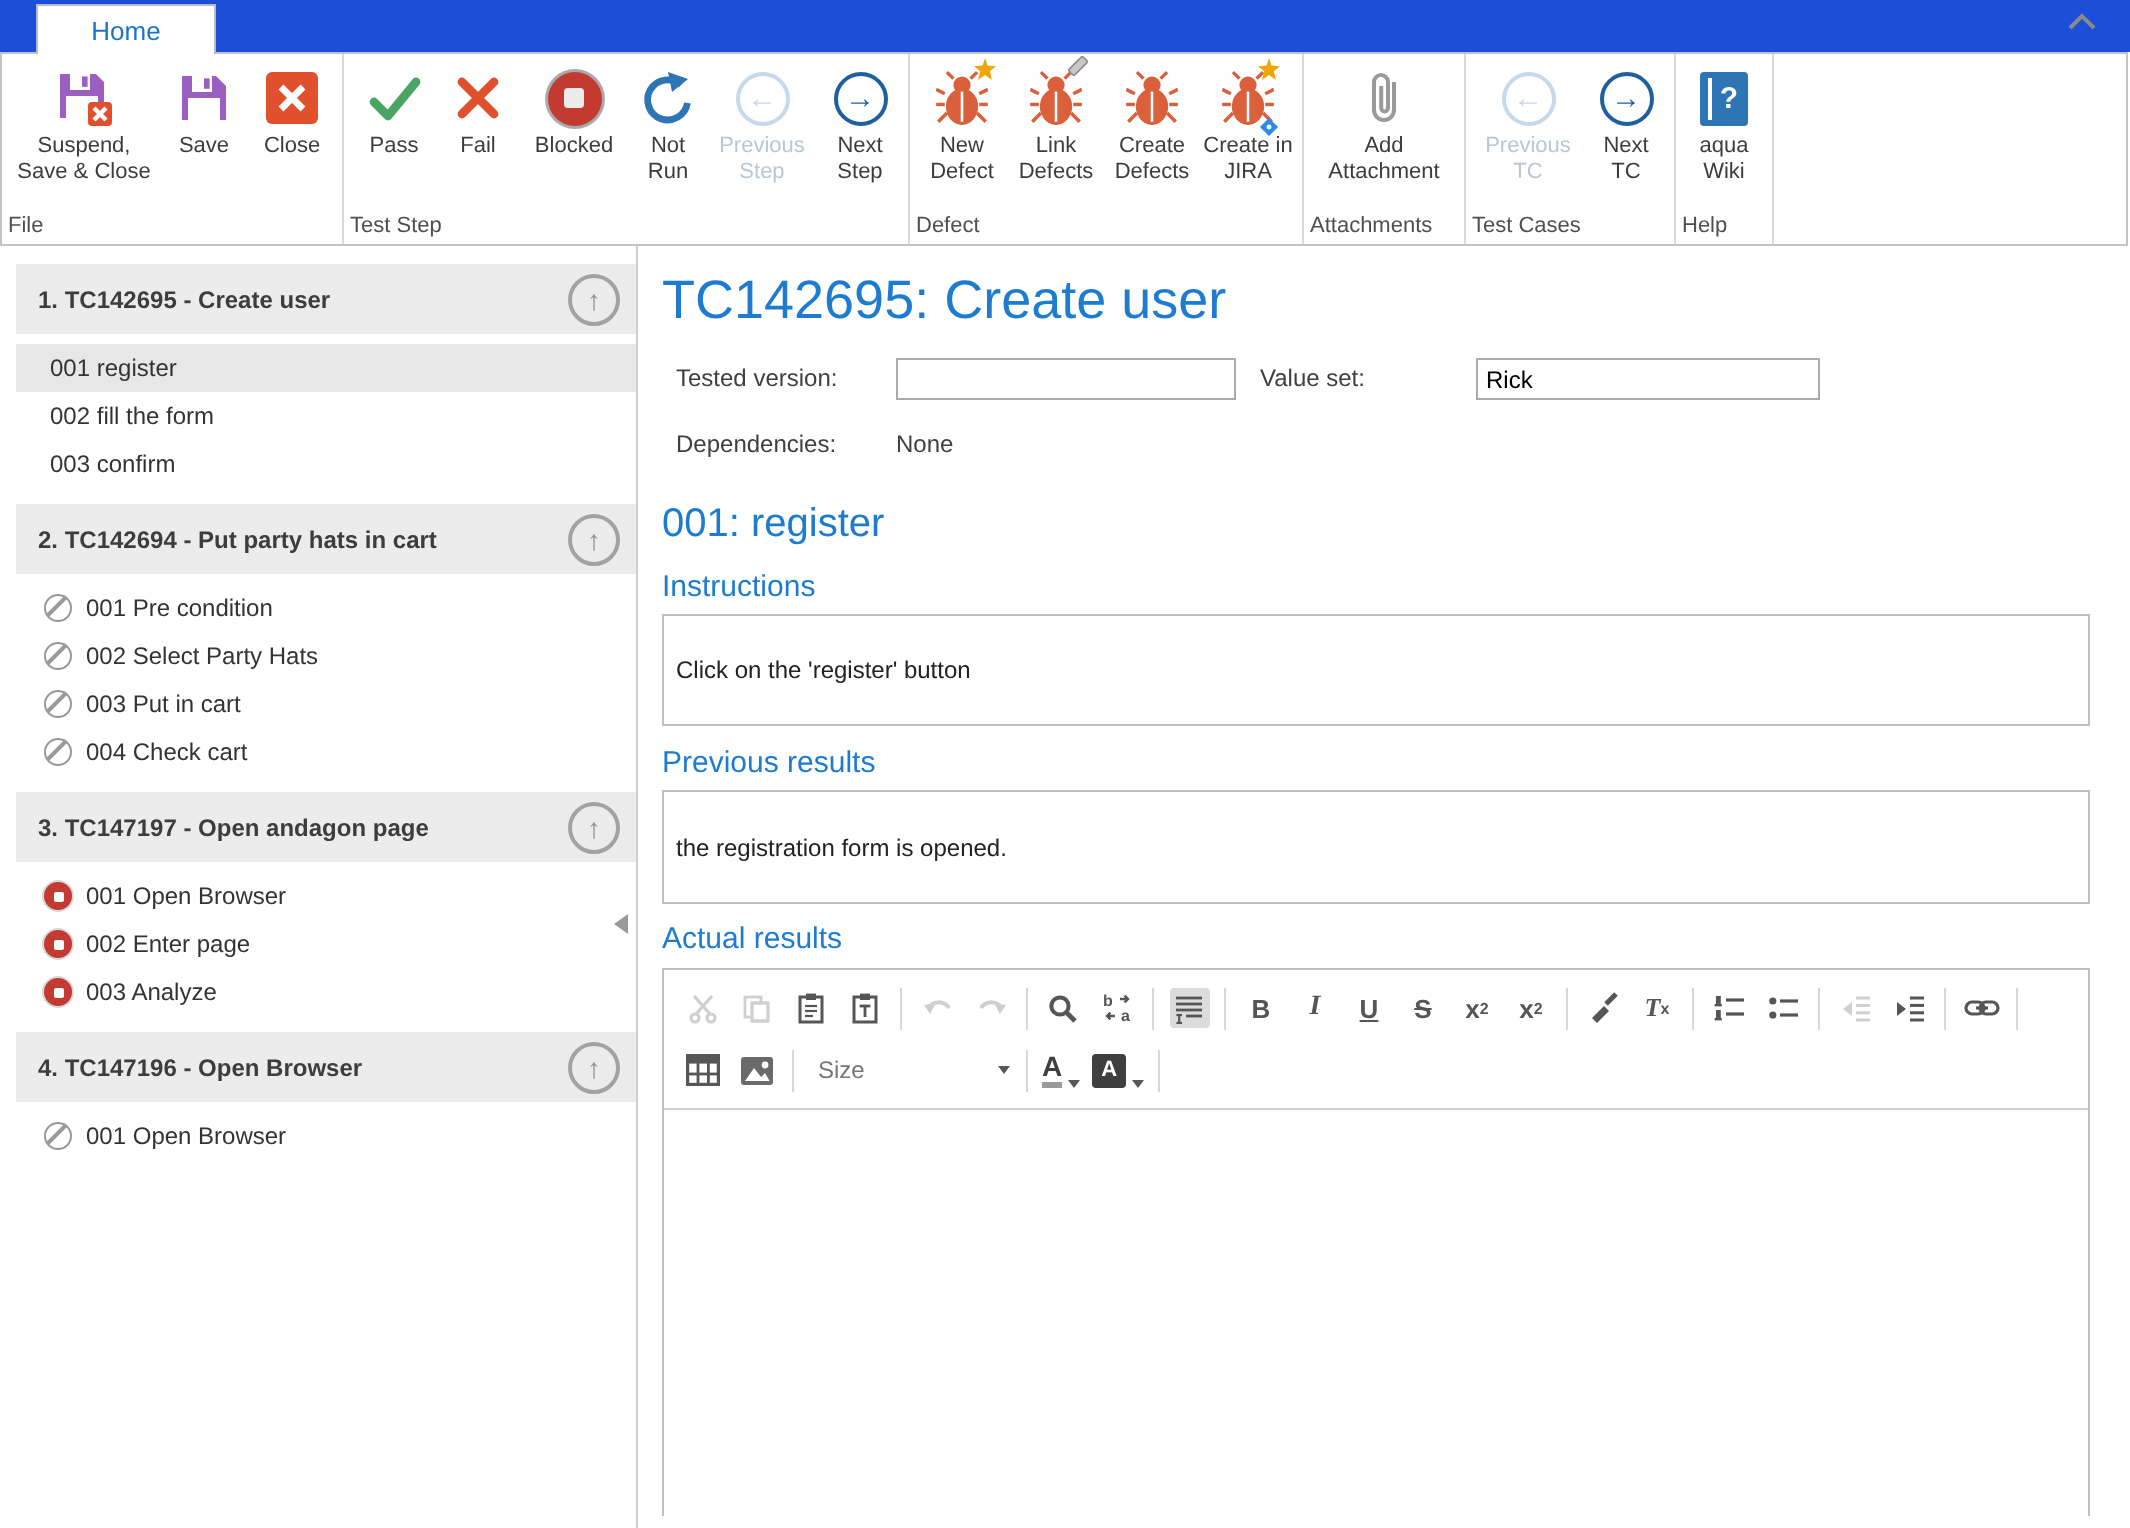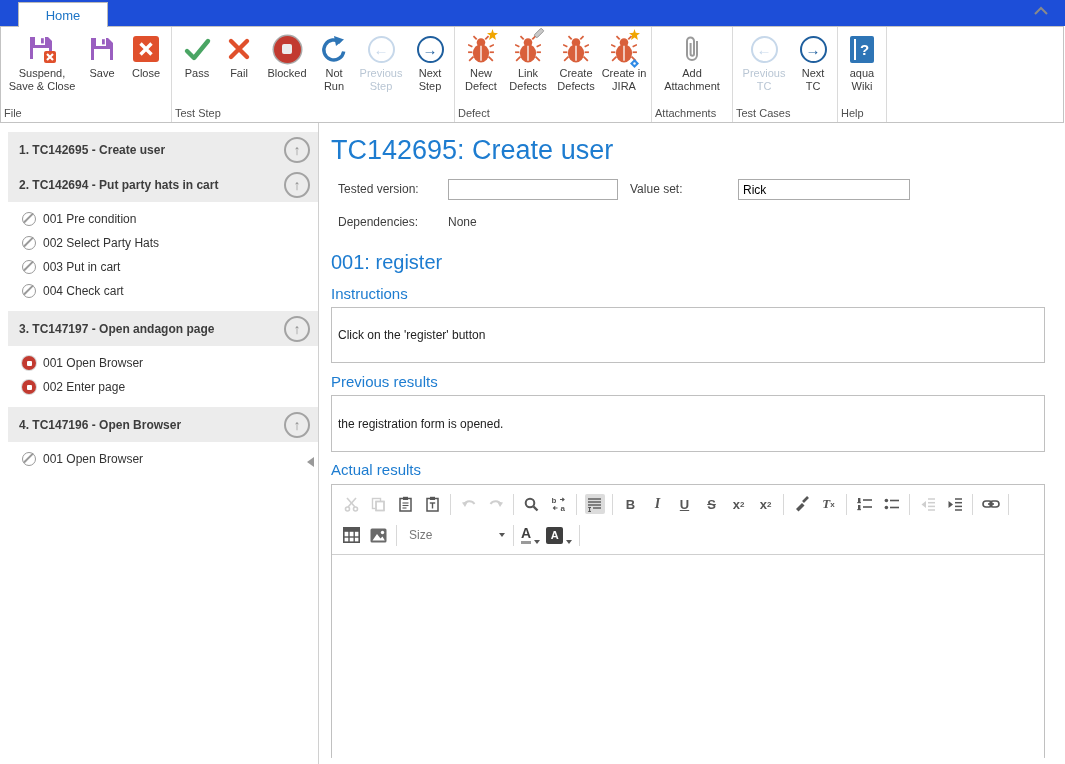--- a/index.html
+++ b/index.html
@@ -356,20 +356,31 @@
 </div>
 
 <div class="sidebar">
 
   <div class="sg-header">
     <span class="sg-title">1. TC142695 - Create user</span>
     <span class="upcirc">
         <span>↑</span>
       </span>
   </div>
+  <div class="sg-steps">
+    <div class="step sel">
+      <span class="stlb">001 register</span>
+    </div>
+    <div class="step">
+      <span class="stlb">002 fill the form</span>
+    </div>
+    <div class="step">
+      <span class="stlb">003 confirm</span>
+    </div>
+  </div>
 
   <div class="sg-header">
     <span class="sg-title">2. TC142694 - Put party hats in cart</span>
     <span class="upcirc">
         <span>↑</span>
       </span>
   </div>
   <div class="sg-steps">
     <div class="step withicon">
       <span class="nricon"></span>
@@ -396,20 +407,24 @@
       </span>
   </div>
   <div class="sg-steps">
     <div class="step withicon">
       <span class="blicon"></span>
       <span class="stlb">001 Open Browser</span>
     </div>
     <div class="step withicon">
       <span class="blicon"></span>
       <span class="stlb">002 Enter page</span>
+    </div>
+    <div class="step withicon">
+      <span class="blicon"></span>
+      <span class="stlb">003 Analyze</span>
     </div>
   </div>
 
   <div class="sg-header">
     <span class="sg-title">4. TC147196 - Open Browser</span>
     <span class="upcirc">
         <span>↑</span>
       </span>
   </div>
   <div class="sg-steps">

